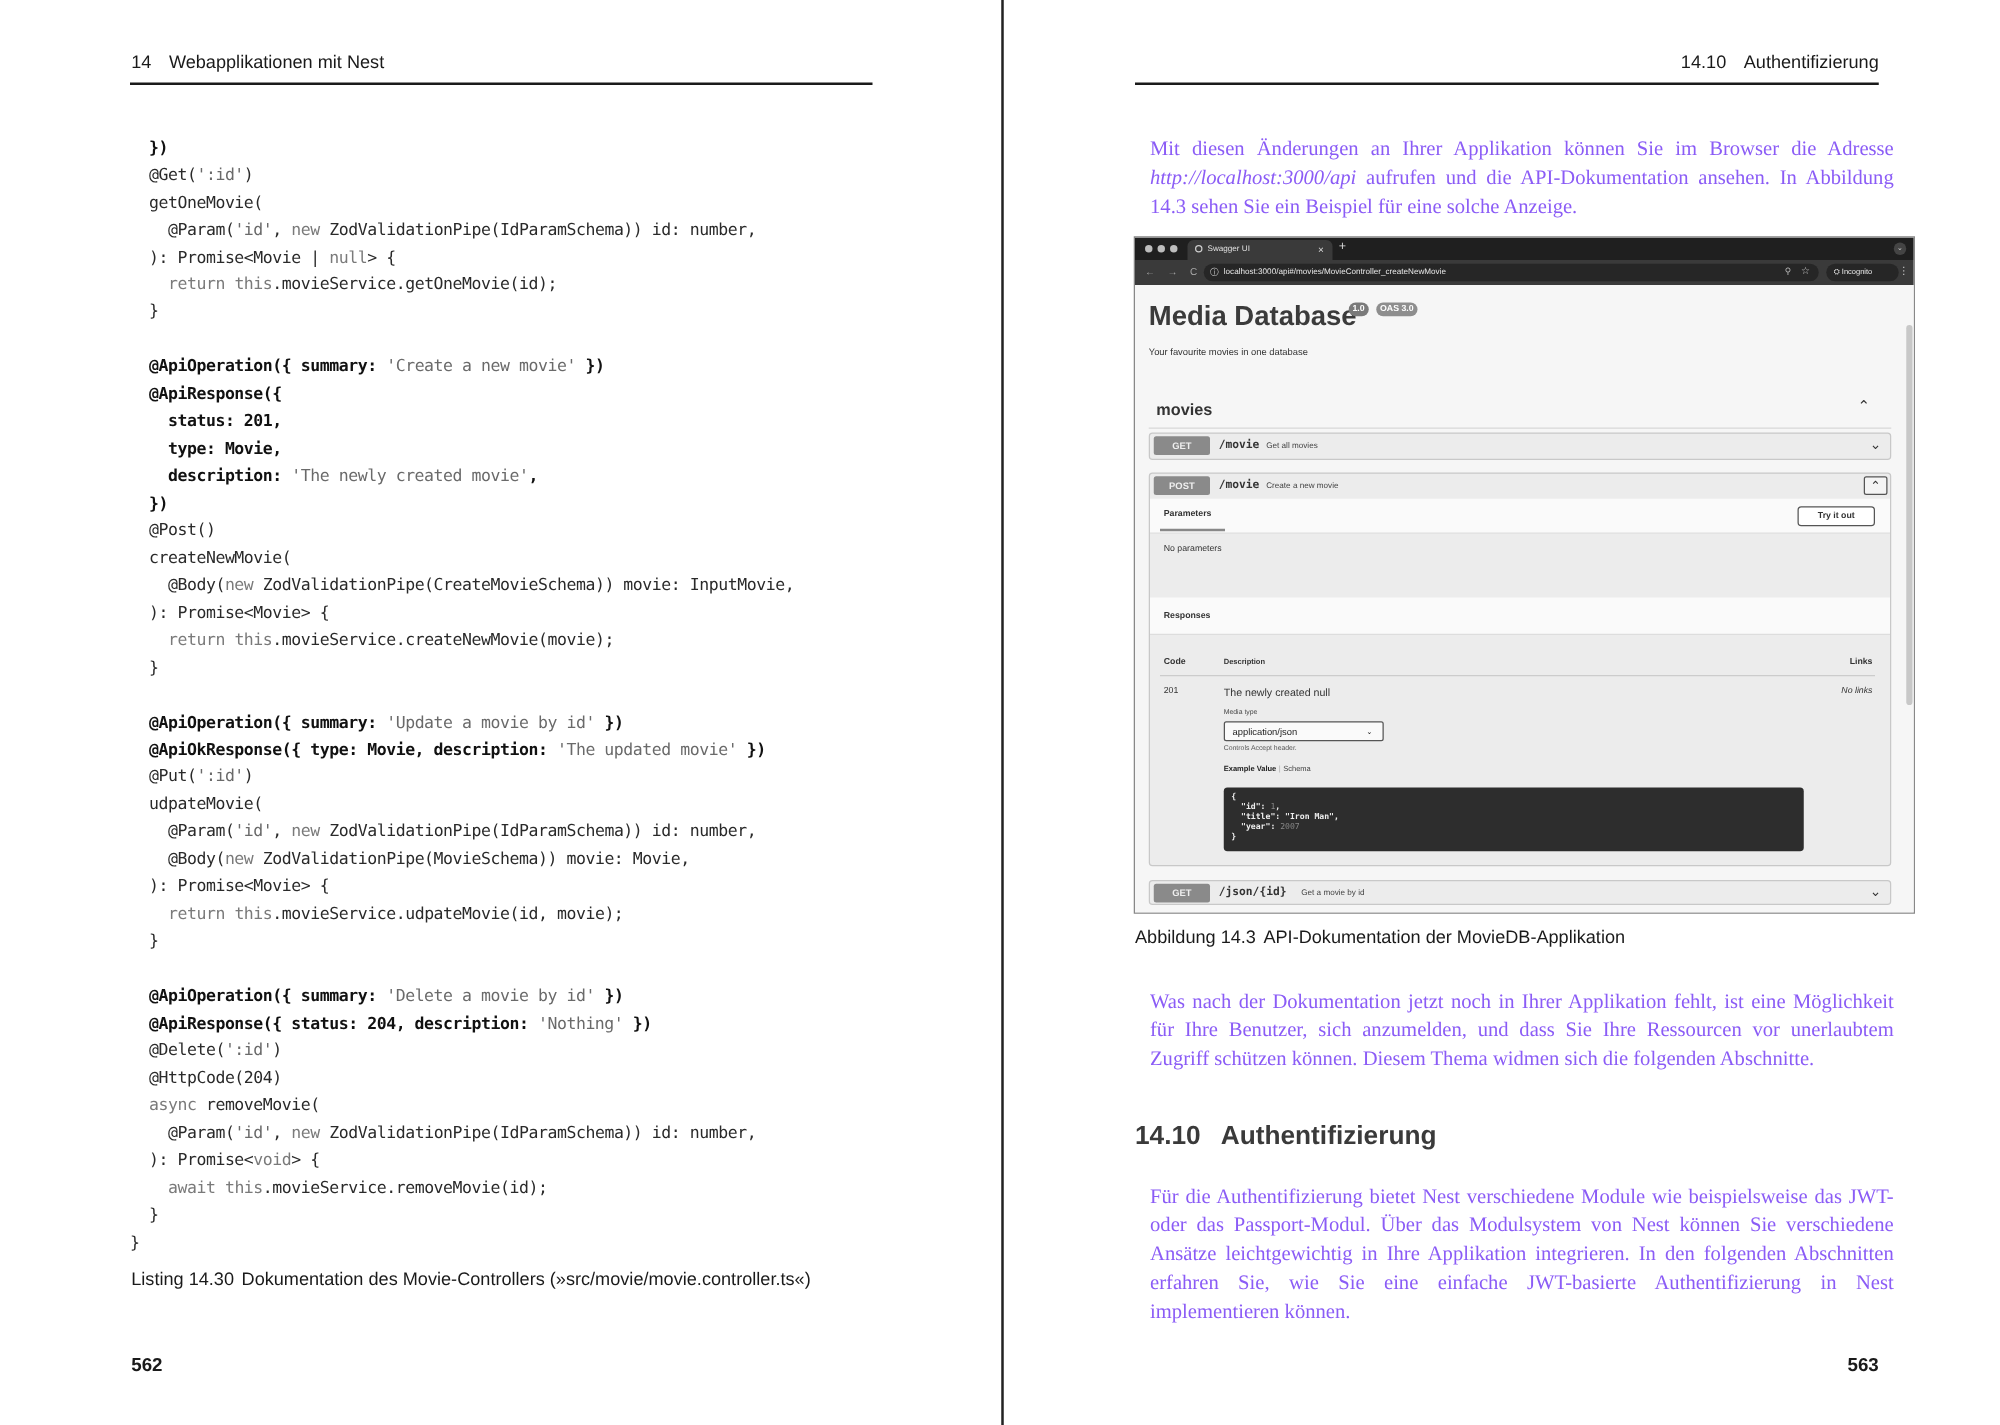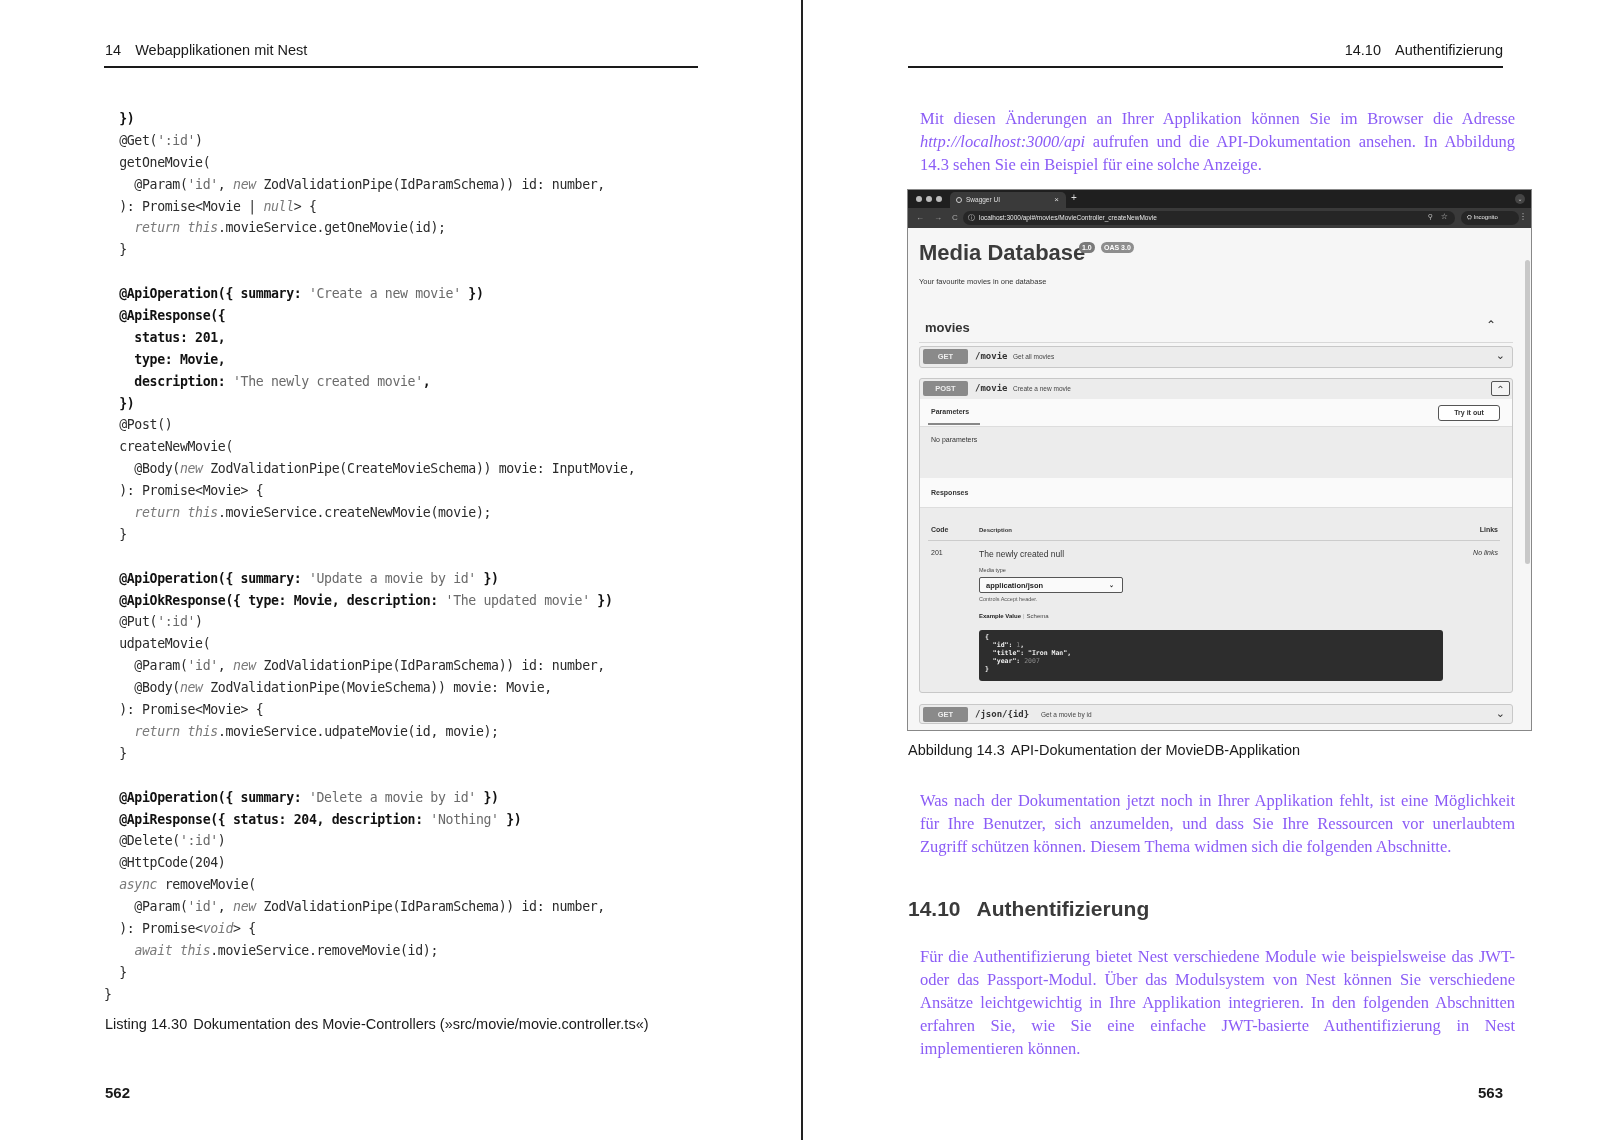--- a/index.html
+++ b/index.html
@@ -16,21 +16,21 @@
   .running-head-rule { position: absolute; top: 66px; height: 2px; background: #1a1a1a; }
   .page-left .running-head { left: 105px; text-align: right; }
   .page-left .running-head-rule { left: 104px; width: 594px; }
   .page-right .running-head { right: 97px; }
   .page-right .running-head-rule { left: 105px; width: 595px; }
 
   
   .code { position: absolute; left: 104px; top: 108px; font-family: "DejaVu Sans Mono", monospace; font-size: 13.2px; line-height: 21.9px; white-space: pre; color: #2a2a2a; letter-spacing: -0.35px; }
   .code .ln { display: block; height: 21.9px; }
   .code .b { font-weight: bold; color: #111; }
-  .code .g { color: #7a7a7a; font-style: italic; }
+  .code .g { color: #7a7a7a; }
   .code .s { color: #6a6a6a; }
 
   .caption { position: absolute; font-size: 14.5px; color: #1a1a1a; }
   .caption .lab { font-weight: normal; margin-right: 6px; }
   .listing-caption { left: 105px; top: 1016px; }
 
   .folio { position: absolute; top: 1084px; font-weight: bold; font-size: 15px; }
   .page-left .folio { left: 105px; }
   .page-right .folio { right: 97px; }
 
@@ -97,21 +97,21 @@
   .resp-head { position: absolute; left: 0; right: 0; top: 79px; height: 30px; background: #fafafa; border-bottom: 1px solid #ddd; }
   .resp-title { position: absolute; left: 11px; top: 11px; font-size: 7px; font-weight: bold; color: #333; }
   .col-code { position: absolute; left: 11px; top: 127px; font-size: 7px; font-weight: bold; color: #333; }
   .col-desc { position: absolute; left: 59px; top: 128px; font-size: 6px; font-weight: bold; color: #333; }
   .col-links { position: absolute; right: 14px; top: 127px; font-size: 7px; font-weight: bold; color: #333; }
   .resp-rule { position: absolute; left: 8px; right: 12px; top: 141px; height: 1px; background: #ccc; }
   .r-code { position: absolute; left: 11px; top: 150px; font-size: 7px; color: #333; }
   .r-desc { position: absolute; left: 59px; top: 150px; font-size: 8.5px; color: #333; }
   .r-links { position: absolute; right: 14px; top: 150px; font-size: 7px; font-style: italic; color: #333; }
   .media-label { position: absolute; left: 59px; top: 168px; font-size: 5.5px; color: #444; }
-  .media-select { position: absolute; left: 59px; top: 178px; width: 144px; height: 16px; border: 1px solid #555; border-radius: 2px; background: #fafafa; font-size: 7.5px; font-weight: bold; padding: 3px 15px 0 6px; color: #222; }
+  .media-select { position: absolute; left: 59px; top: 178px; width: 128px; height: 16px; border: 1px solid #555; border-radius: 2px; background: #fafafa; font-size: 7.5px; font-weight: normal; padding: 3px 15px 0 6px; color: #222; }
   .media-select .caret { position: absolute; right: 8px; top: 3px; font-size: 6px; }
   .media-hint { position: absolute; left: 59px; top: 197px; font-size: 5.5px; color: #555; }
   .ex-tabs { position: absolute; left: 59px; top: 214px; font-size: 6px; color: #444; }
   .ex-tabs .active { font-weight: bold; color: #222; }
   .ex-tabs .sep { color: #aaa; margin: 0 2px; }
   .code-block { position: absolute; left: 59px; top: 231px; width: 464px; height: 51px; background: #2d2d2d; border-radius: 3px; padding: 3px 6px; font-family: "DejaVu Sans Mono", monospace; font-size: 6.5px; line-height: 8px; color: #eee; white-space: pre; font-weight: bold; }
   .code-block .num { color: #888; font-weight: normal; }
 </style>
 </head>
 <body>

